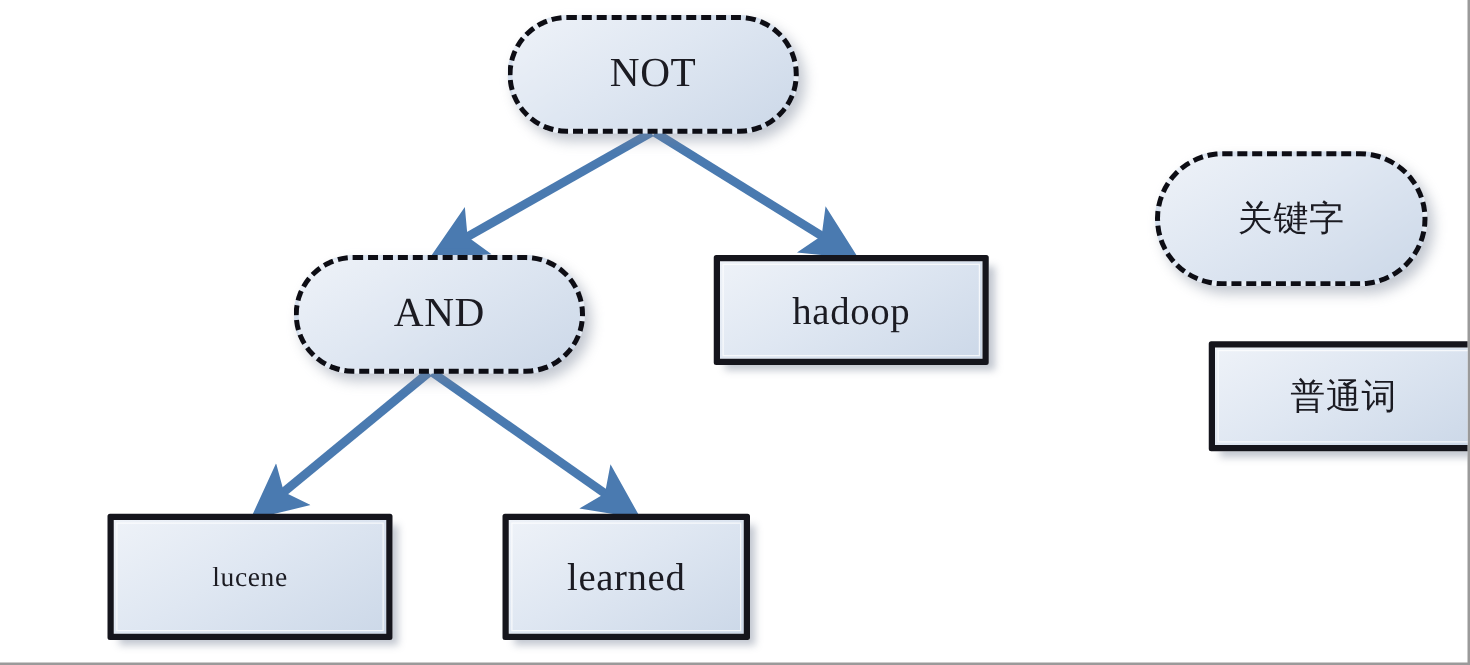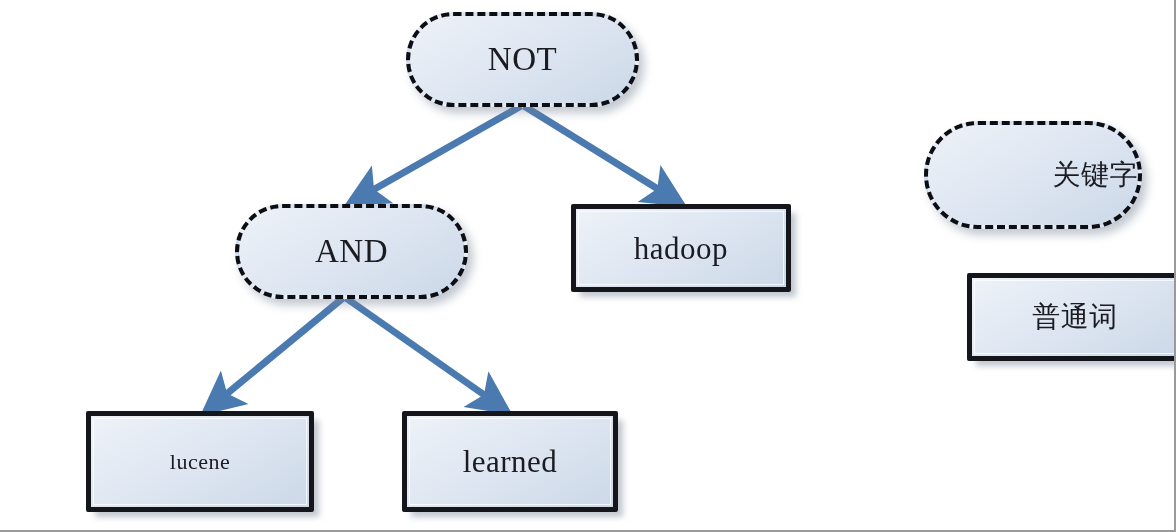--- a/index.html
+++ b/index.html
@@ -63,22 +63,22 @@
     border: 1px solid rgba(255,255,255,0.75);
     pointer-events: none;
   }
   .cjk { font-family: "DejaVu Sans", "Liberation Sans", sans-serif; }
 
   
   #node-not     { left: 406px;  top: 12px;  width: 233px; height: 95px;  font-size: 33px; }
   #node-and     { left: 235px;  top: 204px; width: 233px; height: 95px;  font-size: 33px; }
   #node-hadoop  { left: 571px;  top: 204px; width: 220px; height: 88px;  font-size: 31px; }
   #node-lucene  { left: 86px;   top: 411px; width: 228px; height: 101px; font-size: 22px; }
-  #node-learned { left: 402px;  top: 411px; width: 216px; height: 101px; font-size: 31px; }
-  #legend-keyword { left: 924px; top: 121px; width: 218px; height: 108px; font-size: 28px; justify-content: flex-end; }
+  #node-learned { left: 402px;  top: 411px; width: 198px; height: 101px; font-size: 31px; }
+  #legend-keyword { left: 924px; top: 121px; width: 218px; height: 108px; font-size: 28px; }
   #legend-term    { left: 927px; top: 273px; width: 216px; height: 88px;  font-size: 28px; margin-left: 40px; }
 </style>
 </head>
 <body>
 
 <div id="canvas">
 
   <svg id="edges" viewBox="0 0 1176 532" xmlns="http://www.w3.org/2000/svg">
     <defs>
       <marker id="arrowhead" markerWidth="7" markerHeight="7" refX="4.2" refY="3.5" orient="auto" markerUnits="strokeWidth">

